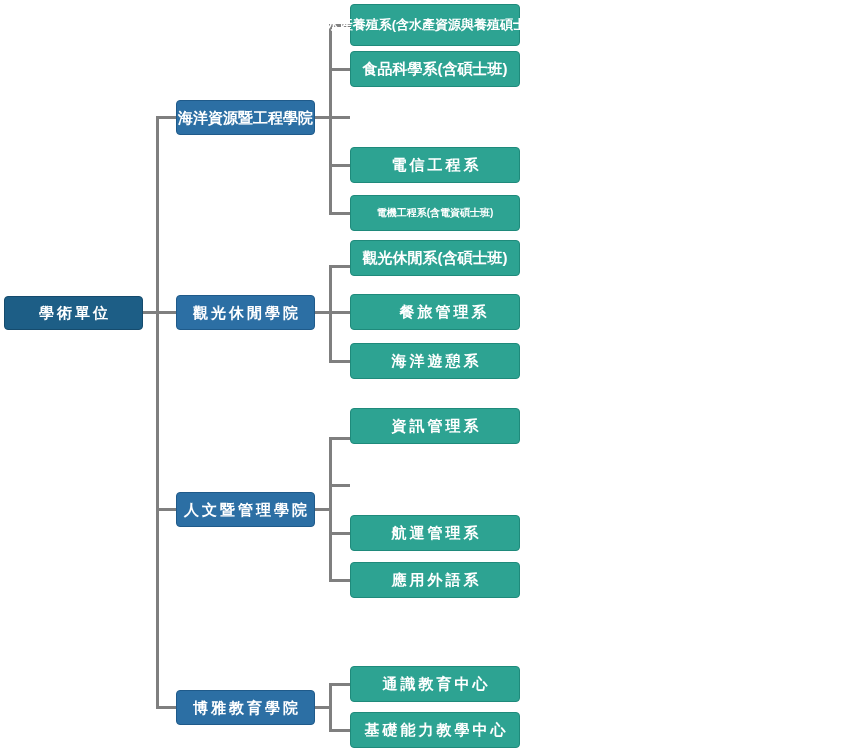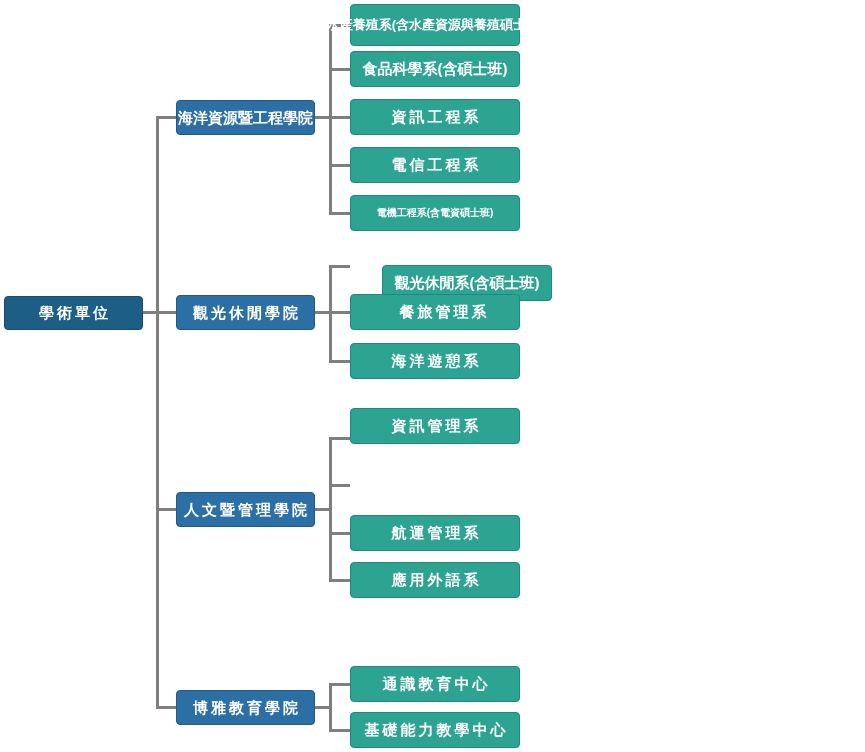--- a/index.html
+++ b/index.html
@@ -57,21 +57,21 @@
   .c1{left:176px;top:100px;}
   .c2{left:176px;top:295px;}
   .c3{left:176px;top:492px;}
   .c4{left:176px;top:690px;}
   .dept{
     left:350px;width:170px;height:36px;
     background:var(--dept-bg,#2da392);border:1px solid var(--dept-br,#1f8a7b);
   }
   .dept.two{height:42px;}
   .g1d1{top:4px;}  .g1d2{top:51px;} .g1d3{top:99px;} .g1d4{top:147px;} .g1d5{top:195px;}
-  .g2d1{top:265px;margin-left:32px;}.g2d2{top:294px;padding-left:16px;}.g2d3{top:343px;}
+  .g2d1{top:240px;}.g2d2{top:294px;padding-left:16px;}.g2d3{top:343px;}
   .g3d1{top:408px;}.g3d2{top:464px;}.g3d3{top:515px;}.g3d4{top:562px;}
   .g4d1{top:666px;}.g4d2{top:712px;}
   .lbl{display:block;font-size:15px;line-height:1.2;white-space:nowrap;}
   .lbl.sp{letter-spacing:3px;margin-right:-3px;}   
   .lbl.sm{font-size:10px;}                        
   .two .lbl{font-size:13px;line-height:1.35;letter-spacing:0;}
 </style>
 </head>
 <body>
 
@@ -125,23 +125,20 @@
     <span class="lbl sp">博雅教育學院</span>
   </div>
 
   <div class="node dept two g1d1">
     <span class="lbl">水產養殖系</span>
     <span class="lbl">(含水產資源與養殖碩士班)</span>
   </div>
   <div class="node dept g1d2">
     <span class="lbl">食品科學系(含碩士班)</span>
   </div>
-  <div class="node dept g1d3">
-    <span class="lbl sp">資訊工程系</span>
-  </div>
   <div class="node dept g1d4">
     <span class="lbl sp">電信工程系</span>
   </div>
   <div class="node dept g1d5">
     <span class="lbl sm">電機工程系(含電資碩士班)</span>
   </div>
 
   <div class="node dept g2d1">
     <span class="lbl">觀光休閒系(含碩士班)</span>
   </div>

